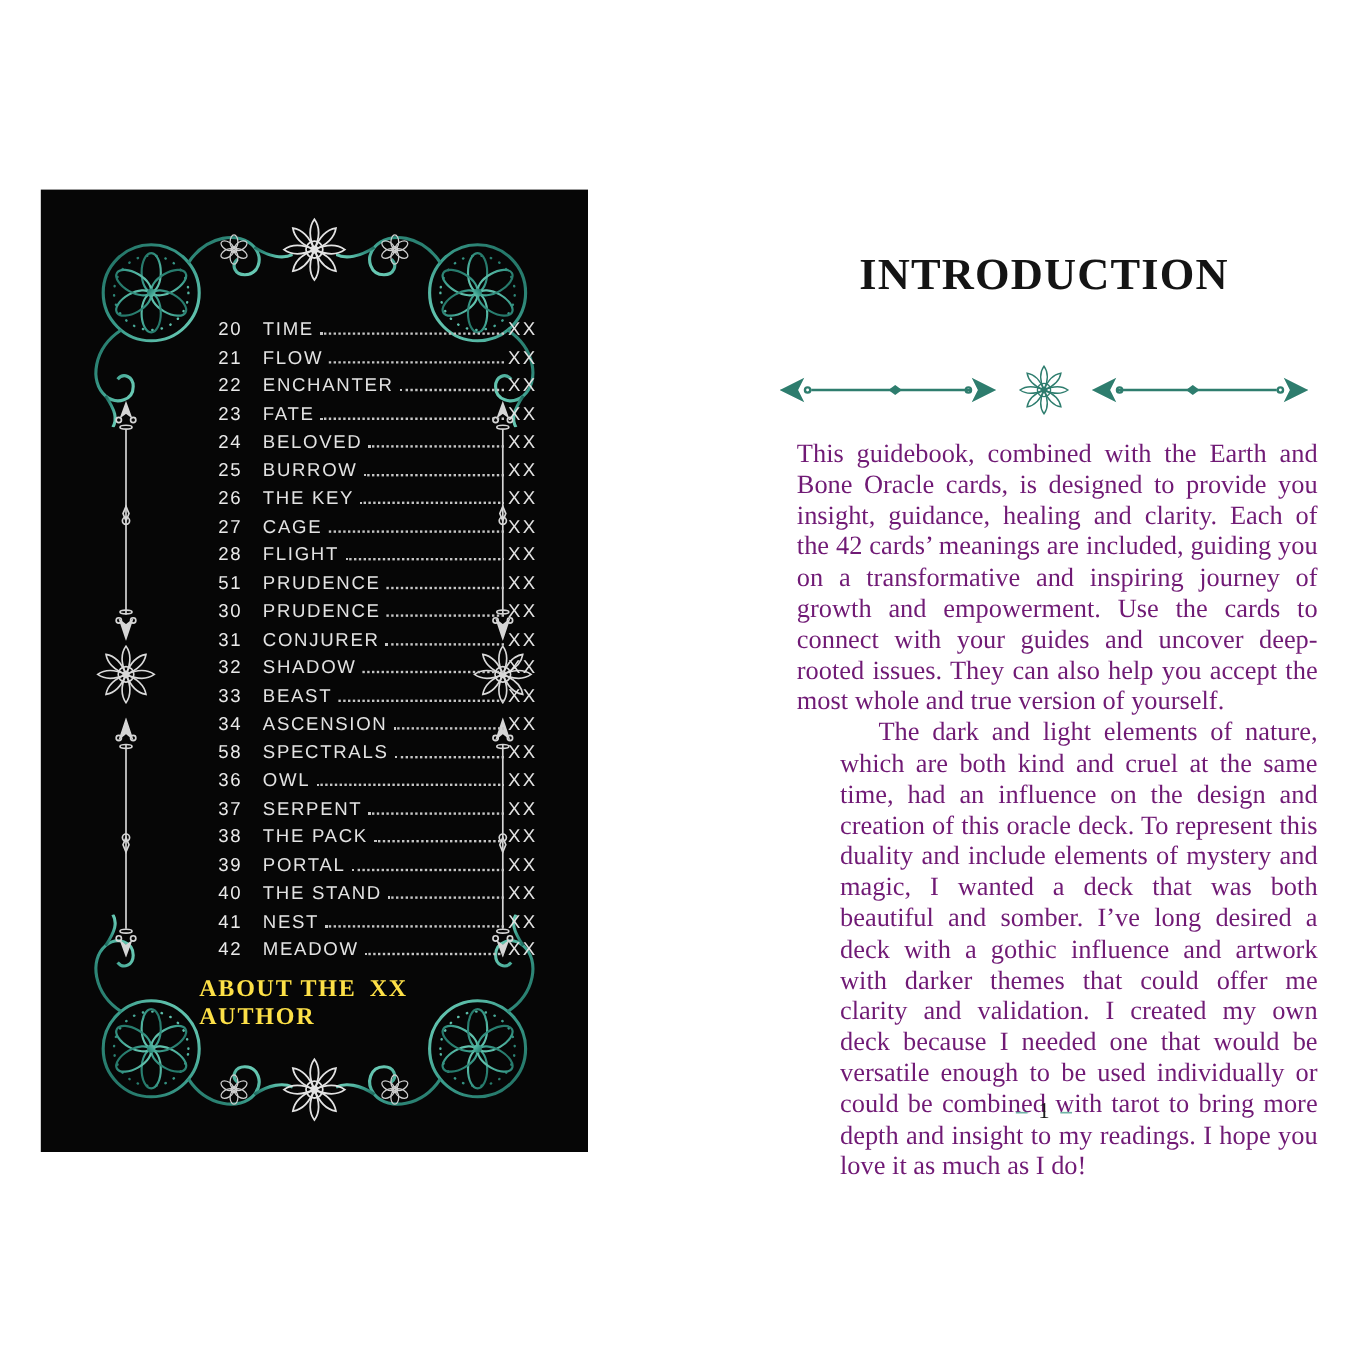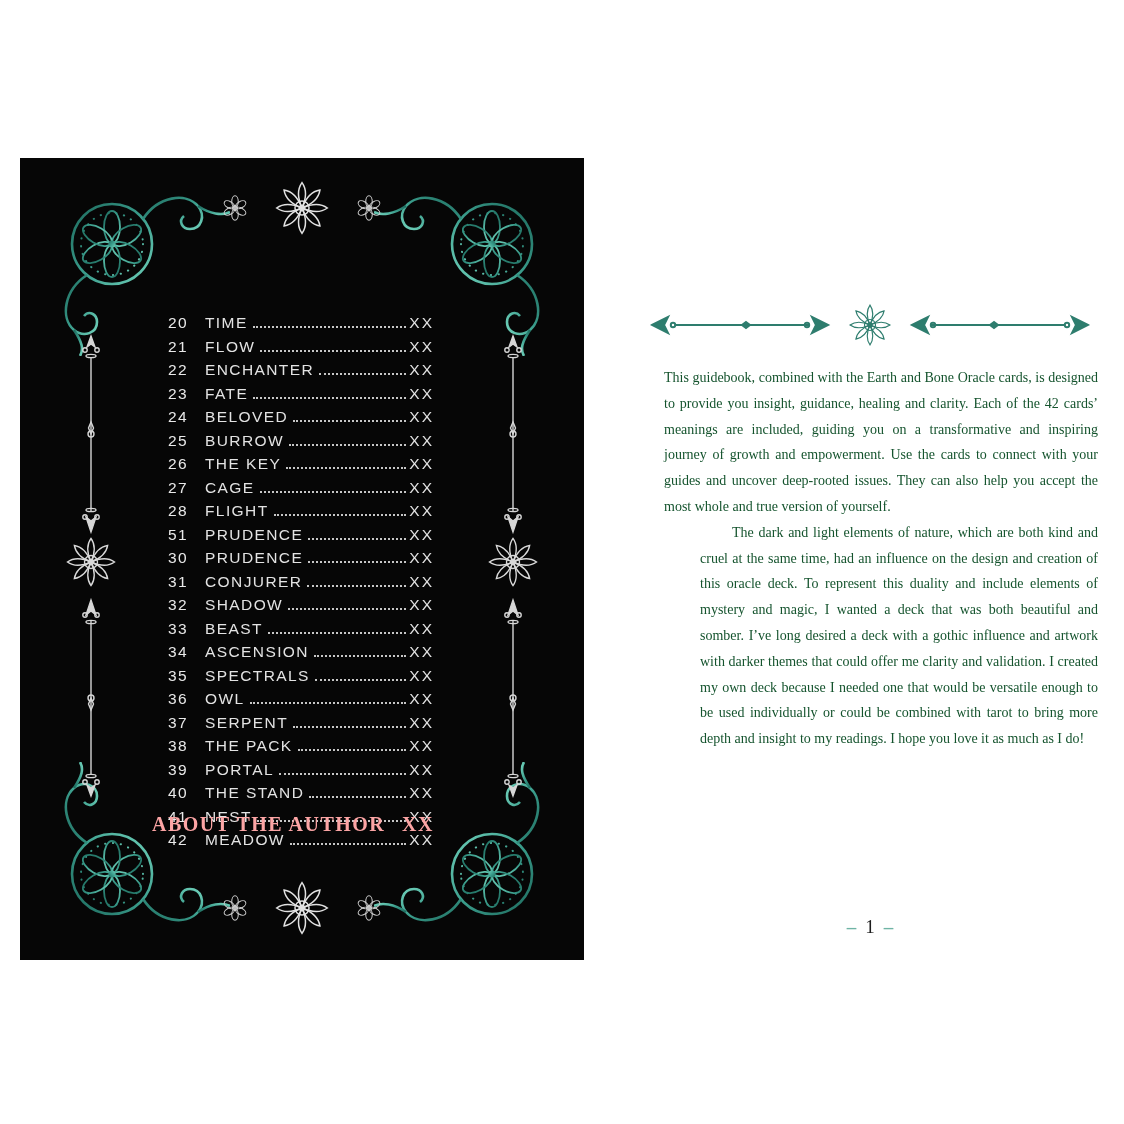--- a/index.html
+++ b/index.html
@@ -1,19 +1,19 @@
 <!DOCTYPE html>
 <html><head>
 <meta charset="utf-8">
 <style>
   html,body{margin:0;padding:0;background:#ffffff;}
   .canvas{position:relative;width:1124px;height:1124px;background:#ffffff;overflow:hidden;
           font-family:"Liberation Sans",sans-serif;}
   
-  .left-page{position:absolute;left:20px;top:158px;width:564px;height:802px;
+  .left-page{position:absolute;left:34px;top:158px;width:456px;height:802px;
              background:#060606;overflow:hidden;}
   .corner{position:absolute;width:190px;height:190px;}
   .corner.tl{left:20px;top:8px;}
   .corner.tr{right:20px;top:8px;transform:scaleX(-1);}
   .corner.bl{left:20px;bottom:8px;transform:scaleY(-1);}
   .corner.br{right:20px;bottom:8px;transform:scale(-1,-1);}
   .flower-band{position:absolute;left:0;width:100%;display:flex;justify-content:center;
                align-items:center;gap:26px;}
   .flower-band.top{top:22px;}
   .flower-band.bottom{top:722px;}
@@ -22,36 +22,36 @@
   .spear.l2{left:59px;top:440px;transform:scaleY(-1);}
   .spear.r1{right:59px;top:176px;}
   .spear.r2{right:59px;top:440px;transform:scaleY(-1);}
   .side-lotus{position:absolute;width:52px;height:52px;top:378px;}
   .side-lotus.left{left:45px;}
   .side-lotus.right{right:45px;}
   .toc{position:absolute;left:140px;top:108px;width:274px;}
   .toc-row{display:flex;align-items:baseline;height:23.5px;color:#e3e3e3;
            font-size:15.5px;letter-spacing:1.4px;}
   .toc-num{width:28px;text-align:right;margin-right:17px;flex:none;color:#e9e9e9;}
-  .toc-title{flex:none;white-space:nowrap;margin-top:48px;}
+  .toc-title{flex:none;white-space:nowrap;}
   .toc-leader{flex:1;border-bottom:2px dotted #c6c6c6;margin:0 3px 4px 5px;min-width:10px;}
   .toc-page{flex:none;letter-spacing:2px;}
   .about-row{position:absolute;left:132px;right:150px;top:655px;display:flex;
-             justify-content:space-between;align-items:center;
+             justify-content:space-between;align-items:flex-start;
              font-family:"Liberation Serif",serif;font-weight:bold;font-size:20px;
-             letter-spacing:1.5px;color:#fca5a5;}
+             letter-spacing:1.5px;color:#fde047;}
   
   .right-page{position:absolute;left:630px;top:158px;width:480px;height:802px;background:#ffffff;}
   .intro-title{position:absolute;left:0;right:0;top:50px;margin:0;text-align:center;
                font-family:"Liberation Serif",serif;font-weight:bold;font-size:37px;
                letter-spacing:1px;color:#141414;}
   .divider{position:absolute;left:20px;top:144px;width:440px;height:46px;}
   .body-text{position:absolute;left:34px;top:207px;width:434px;
-             font-family:"Liberation Serif",serif;font-size:14px;line-height:25.8px;
-             color:#14532d;text-align:justify;}
+             font-family:"Liberation Serif",serif;font-size:22px;line-height:25.8px;
+             color:#701a75;text-align:justify;}
   .body-text p{margin:0;}
   .body-text p + p{text-indent:32px;margin-left:36px;}
   .page-number{position:absolute;left:0;right:0;top:758px;text-align:center;
                font-family:"Liberation Serif",serif;font-size:19px;color:#1d1d1d;}
   .page-number .dash{color:#6fb4a5;font-weight:bold;margin:0 9px;}
   svg{display:block;}
 </style>
 </head>
 <body>
 
@@ -297,21 +297,21 @@
   </div>
 
   <div class="toc-row">
     <span class="toc-num">34</span>
     <span class="toc-title">ASCENSION</span>
     <span class="toc-leader"></span>
     <span class="toc-page">XX</span>
   </div>
 
   <div class="toc-row">
-    <span class="toc-num">35</span>
+    <span class="toc-num">58</span>
     <span class="toc-title">SPECTRALS</span>
     <span class="toc-leader"></span>
     <span class="toc-page">XX</span>
   </div>
 
   <div class="toc-row">
     <span class="toc-num">36</span>
     <span class="toc-title">OWL</span>
     <span class="toc-leader"></span>
     <span class="toc-page">XX</span>
@@ -372,20 +372,21 @@
       <svg width="56" height="56" style="stroke:#e2e2e2">
           <use href="#sym-lotus"></use>
         </svg>
       <svg width="26" height="26" style="stroke:#cfcfcf">
           <use href="#sym-smallflower"></use>
         </svg>
     </div>
   </div>
 
   <div class="right-page">
+    <h1 class="intro-title">INTRODUCTION</h1>
 
     <svg class="divider">
         <use href="#sym-divider"></use>
       </svg>
 
     <div class="body-text">
       <p>This guidebook, combined with the Earth and Bone Oracle cards, is designed to provide you insight, guidance, healing and clarity. Each of the 42 cards’ meanings are included, guiding you on a transformative and inspiring journey of growth and empowerment. Use the cards to connect with your guides and uncover deep-rooted issues. They can also help you accept the most whole and true version of yourself.</p>
       <p>The dark and light elements of nature, which are both kind and cruel at the same time, had an influence on the design and creation of this oracle deck. To represent this duality and include elements of mystery and magic, I wanted a deck that was both beautiful and somber. I’ve long desired a deck with a gothic influence and artwork with darker themes that could offer me clarity and validation. I created my own deck because I needed one that would be versatile enough to be used individually or could be combined with tarot to bring more depth and insight to my readings. I hope you love it as much as I do!</p>
     </div>
 

